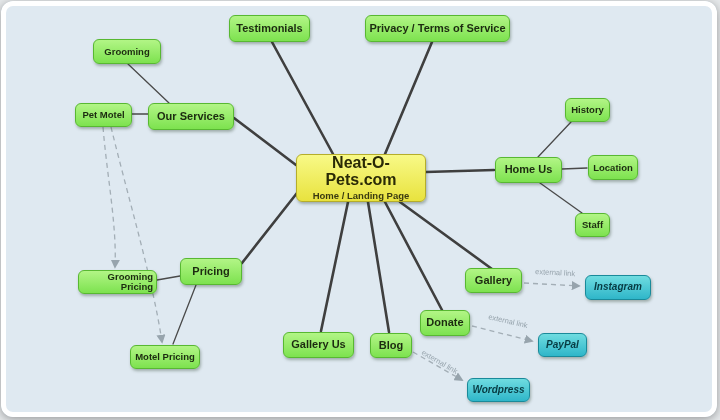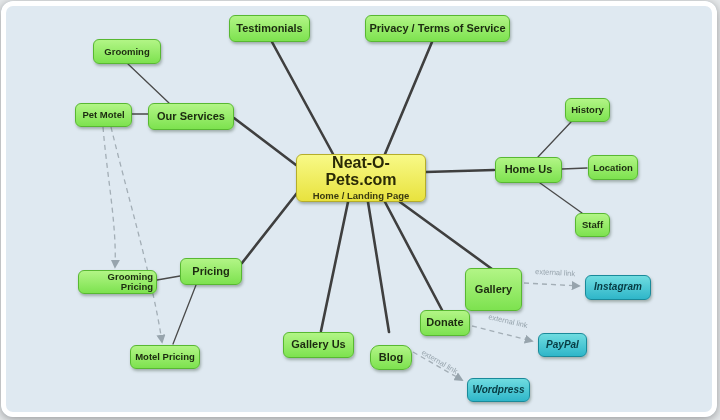--- a/index.html
+++ b/index.html
@@ -115,25 +115,25 @@
 
   <div class="node green" style="left:228px;top:14px;width:81px;height:27px;">Testimonials</div>
   <div class="node green" style="left:364px;top:14px;width:145px;height:27px;">Privacy / Terms of Service</div>
   <div class="node green small" style="left:92px;top:38px;width:68px;height:25px;">Grooming</div>
   <div class="node green" style="left:147px;top:102px;width:86px;height:27px;">Our Services</div>
   <div class="node green small" style="left:74px;top:102px;width:57px;height:24px;">Pet Motel</div>
   <div class="node green" style="left:494px;top:156px;width:67px;height:26px;">Home Us</div>
   <div class="node green small" style="left:564px;top:97px;width:45px;height:24px;">History</div>
   <div class="node green small" style="left:587px;top:154px;width:50px;height:25px;">Location</div>
   <div class="node green small" style="left:574px;top:212px;width:35px;height:24px;">Staff</div>
-  <div class="node green" style="left:464px;top:267px;width:57px;height:43px;">Gallery</div>
+  <div class="node green" style="left:464px;top:267px;width:57px;height:25px;">Gallery</div>
   <div class="node teal" style="left:584px;top:274px;width:66px;height:25px;">Instagram</div>
   <div class="node green" style="left:419px;top:309px;width:50px;height:26px;">Donate</div>
   <div class="node teal" style="left:537px;top:332px;width:49px;height:24px;">PayPal</div>
-  <div class="node green" style="left:369px;top:344px;width:42px;height:25px;border-radius:9px;">Blog</div>
+  <div class="node green" style="left:369px;top:332px;width:42px;height:25px;">Blog</div>
   <div class="node teal" style="left:466px;top:377px;width:63px;height:24px;">Wordpress</div>
   <div class="node green" style="left:282px;top:331px;width:71px;height:26px;">Gallery Us</div>
   <div class="node green" style="left:179px;top:257px;width:62px;height:27px;">Pricing</div>
   <div class="node green small" style="left:77px;top:269px;width:79px;height:24px;text-align:right;">Grooming Pricing</div>
   <div class="node green small" style="left:129px;top:344px;width:70px;height:24px;">Motel Pricing</div>
 
   <div class="frame"></div>
 </div>
 
 </body></html>

